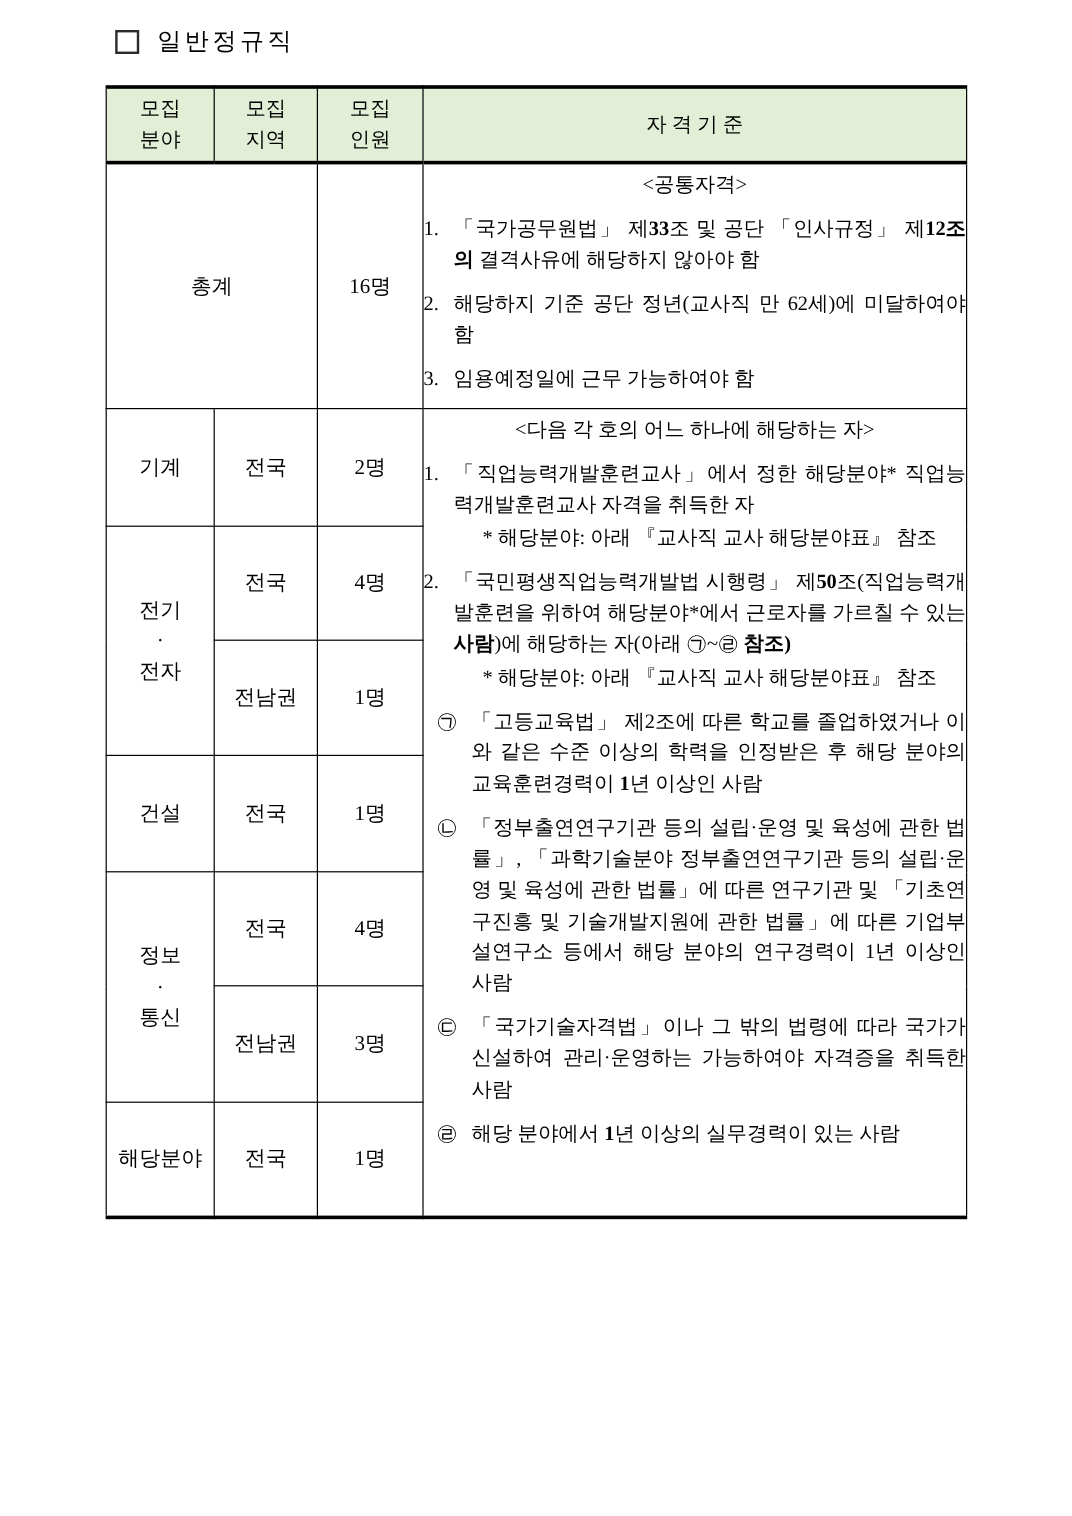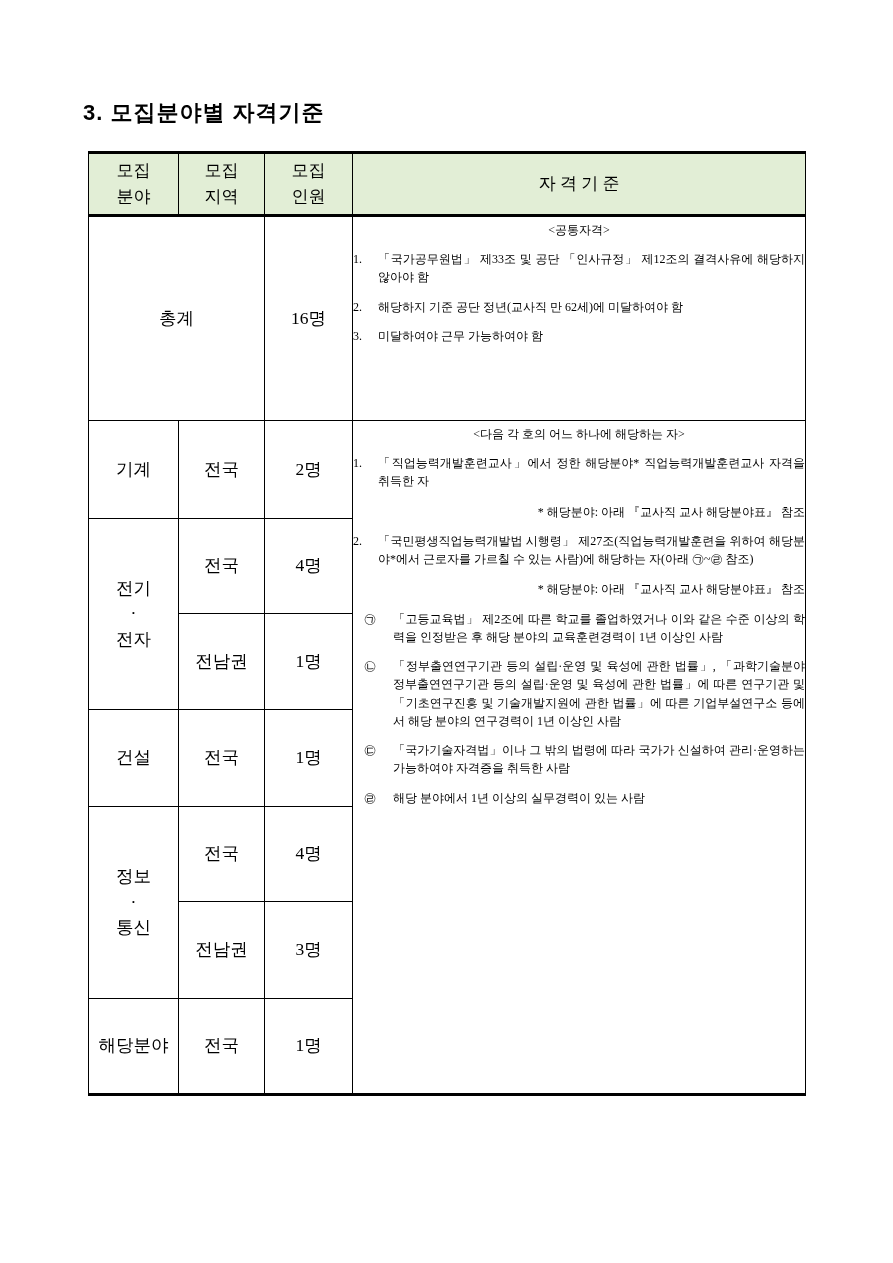--- a/index.html
+++ b/index.html
@@ -65,42 +65,45 @@
     text-align:center;
     vertical-align:middle;
     font-size:17.5px;
     line-height:1.45;
     font-family:Liberation Serif, serif;
   }
   td.qual{
     vertical-align:top;
     text-align:left;
     padding:8px 10px 8px 6px;
-    font-size:12px;
+    font-size:17px;
     line-height:1.52;
   }
   .q-head{
     text-align:center;
     margin:4px 0 2px 0;
   }
   .q-item{display:flex;margin-top:11px;}
   .q-no{flex:0 0 25px;}
   .q-mark{flex:0 0 29px;}
   .q-text{flex:1;text-align:justify;}
-  .q-note{padding-left:25px;margin-top:12px;text-align:right;}
+  .q-note{padding-left:25px;margin-top:2px;text-align:center;}
   .q-sub{padding-left:11px;}
-  strong{font-weight:normal;margin-top:42px;}
+  strong{font-weight:bold;margin-top:42px;}
 </style>
 </head>
 <body>
 
 <div class="doc">
 
-  <h1 class="doc-title">3. 모집분야별 자격기준</h1>
-
+
+  <div class="doc-subtitle">
+    <span class="checkbox"></span>
+    <span>일반정규직</span>
+  </div>
 
   <table class="recruit">
     <colgroup>
       <col style="width:90px">
         <col style="width:86px">
         <col style="width:88px">
         <col style="width:453px">
     </colgroup>
     <thead>
       <tr class="header-row">
@@ -122,39 +125,39 @@
           <div class="q-item">
             <span class="q-no">1.</span>
             <span class="q-text">「국가공무원법」 제<strong>33</strong>조 및 공단 「인사규정」 제<strong>12조의</strong> 결격사유에 해당하지 않아야 함</span>
           </div>
           <div class="q-item">
             <span class="q-no">2.</span>
             <span class="q-text">해당하지 기준 공단 정년(교사직 만 62세)에 미달하여야 함</span>
           </div>
           <div class="q-item">
             <span class="q-no">3.</span>
-            <span class="q-text">미달하여야 근무 가능하여야 함</span>
+            <span class="q-text">임용예정일에 근무 가능하여야 함</span>
           </div>
         </td>
       </tr>
 
       <tr style="height:98px">
         <td class="c">기계</td>
         <td class="c">전국</td>
         <td class="c">2명</td>
         <td class="qual" rowspan="7">
           <div class="q-head">&lt;다음 각 호의 어느 하나에 해당하는 자&gt;</div>
           <div class="q-item">
             <span class="q-no">1.</span>
             <span class="q-text">「직업능력개발훈련교사」에서 정한 해당분야* 직업능력개발훈련교사 자격을 취득한 자</span>
           </div>
           <div class="q-note">* 해당분야: 아래 『교사직 교사 해당분야표』 참조</div>
           <div class="q-item">
             <span class="q-no">2.</span>
-            <span class="q-text">「국민평생직업능력개발법 시행령」 제<strong>27</strong>조(직업능력개발훈련을 위하여 해당분야*에서 근로자를 가르칠 수 있는 <strong>사람</strong>)에 해당하는 자(아래 ㉠~㉣ <strong>참조)</strong></span>
+            <span class="q-text">「국민평생직업능력개발법 시행령」 제<strong>50</strong>조(직업능력개발훈련을 위하여 해당분야*에서 근로자를 가르칠 수 있는 <strong>사람</strong>)에 해당하는 자(아래 ㉠~㉣ <strong>참조)</strong></span>
           </div>
           <div class="q-note">* 해당분야: 아래 『교사직 교사 해당분야표』 참조</div>
           <div class="q-item q-sub">
             <span class="q-mark">㉠</span>
             <span class="q-text">「고등교육법」 제2조에 따른 학교를 졸업하였거나 이와 같은 수준 이상의 학력을 인정받은 후 해당 분야의 교육훈련경력이 <strong>1</strong>년 이상인 사람</span>
           </div>
           <div class="q-item q-sub">
             <span class="q-mark">㉡</span>
             <span class="q-text">「정부출연연구기관 등의 설립·운영 및 육성에 관한 법률」, 「과학기술분야 정부출연연구기관 등의 설립·운영 및 육성에 관한 법률」에 따른 연구기관 및 「기초연구진흥 및 기술개발지원에 관한 법률」에 따른 기업부설연구소 등에서 해당 분야의 연구경력이 1년 이상인 사람</span>
           </div>

